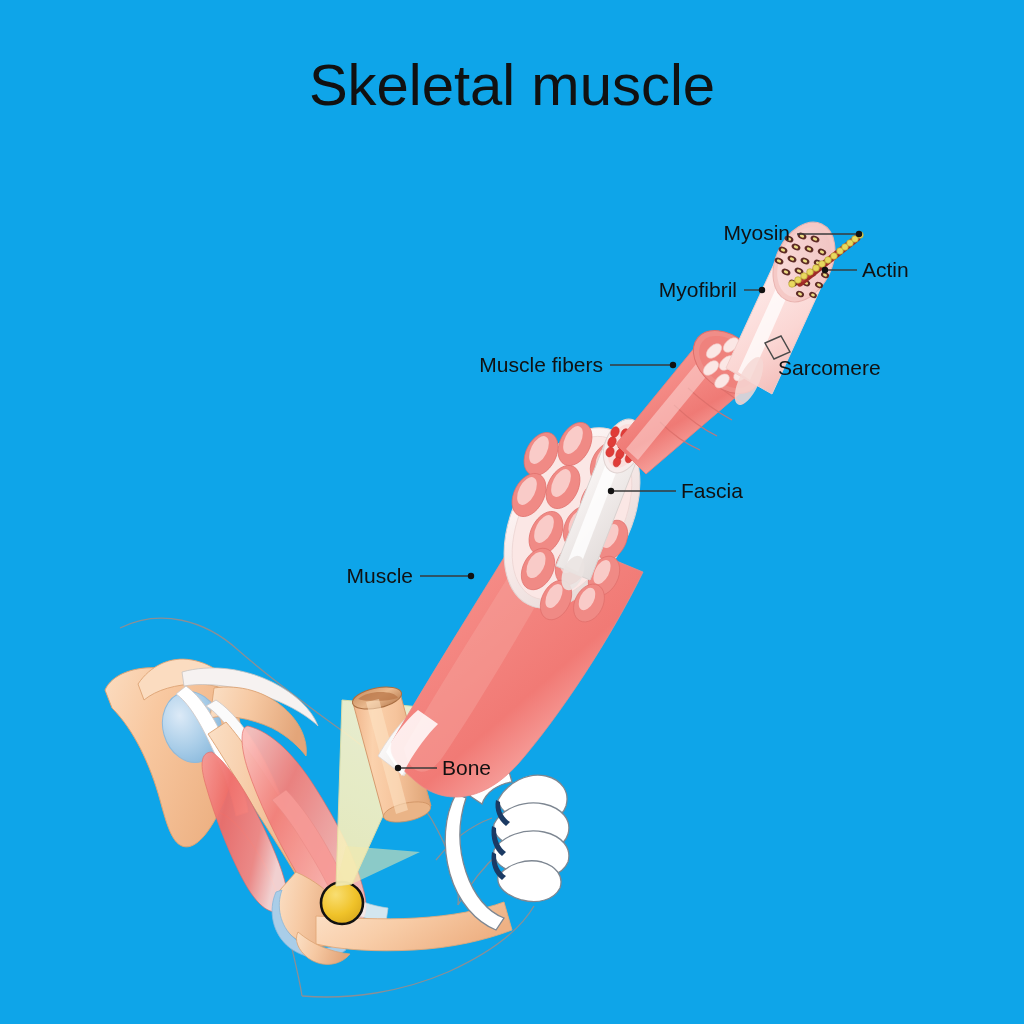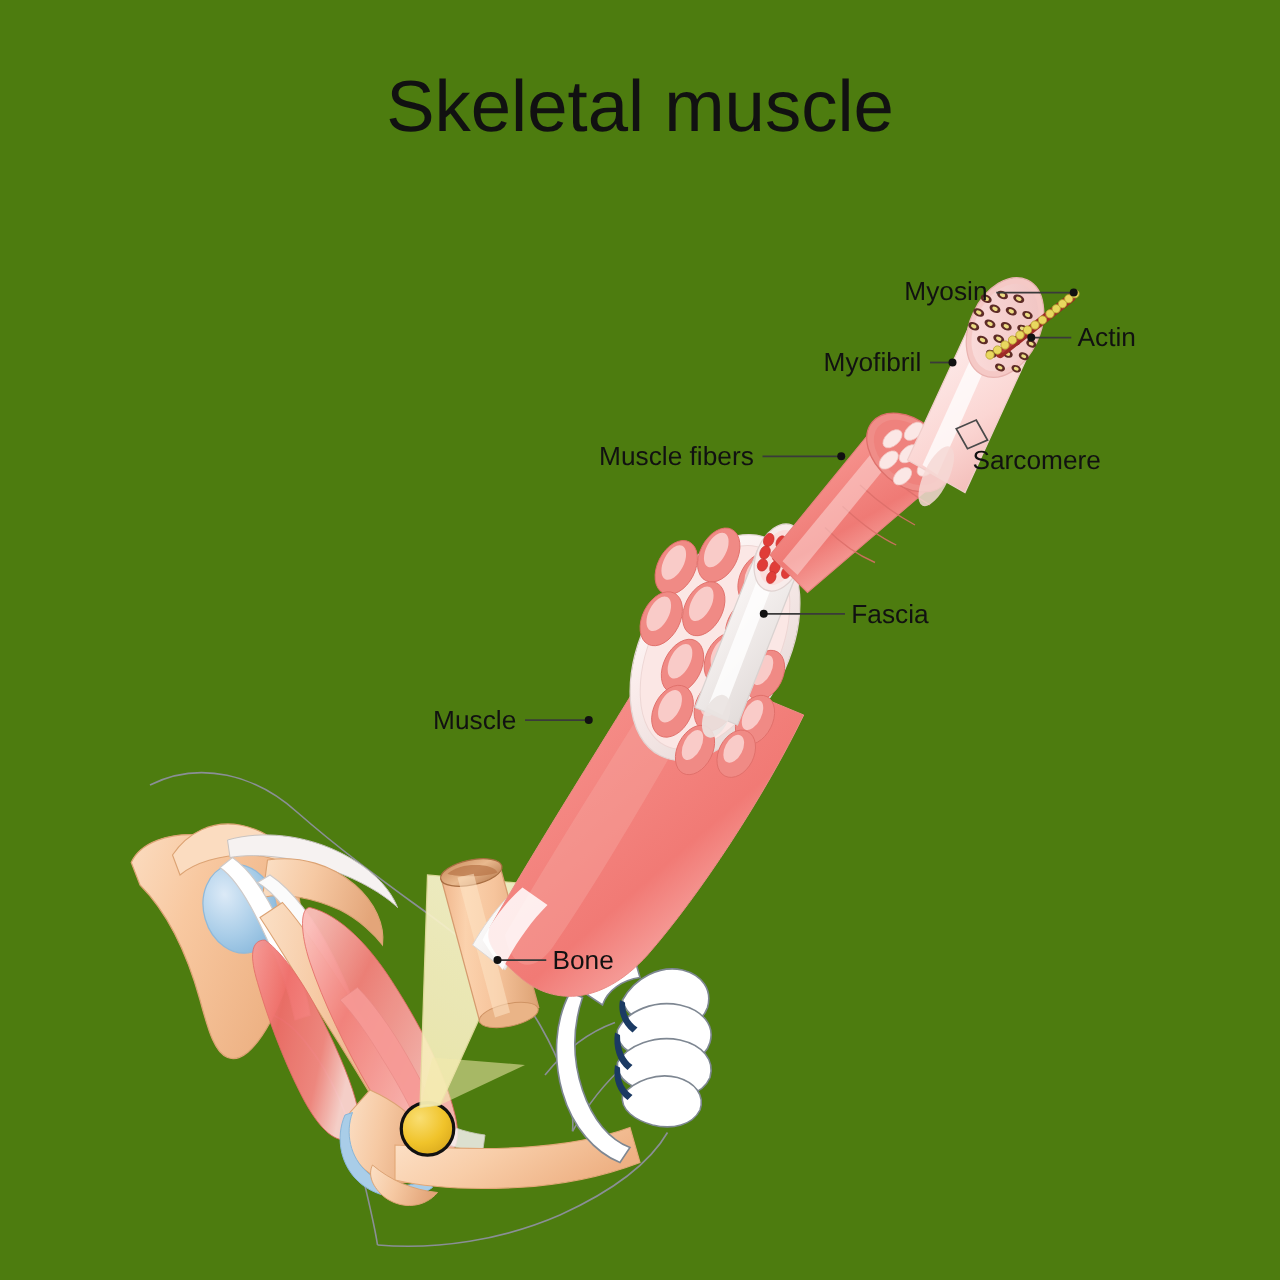--- a/index.html
+++ b/index.html
@@ -1,18 +1,18 @@
 <!DOCTYPE html>
 <html><head>
 <meta charset="utf-8">
 <style>
   html,body{margin:0;padding:0;background:#fff;}
   body{width:1024px;height:1024px;overflow:hidden;
        font-family:"Liberation Sans", sans-serif;}
-  #stage{position:relative;width:1024px;height:1024px;background:#4d7c0f;}
+  #stage{position:relative;width:1024px;height:1024px;background:#0ea5e9;}
   svg{display:block;}
   .lbl{font-family:"Liberation Sans", sans-serif;fill:#111111;font-size:21px;}
   .lbl-title{font-family:"Liberation Sans", sans-serif;fill:#111111;
              font-size:58px;letter-spacing:0px;}
   .leader{stroke:#3a3a3a;stroke-width:1.4;fill:none;}
   .dot{fill:#111111;}
 </style>
 </head>
 <body>
 

